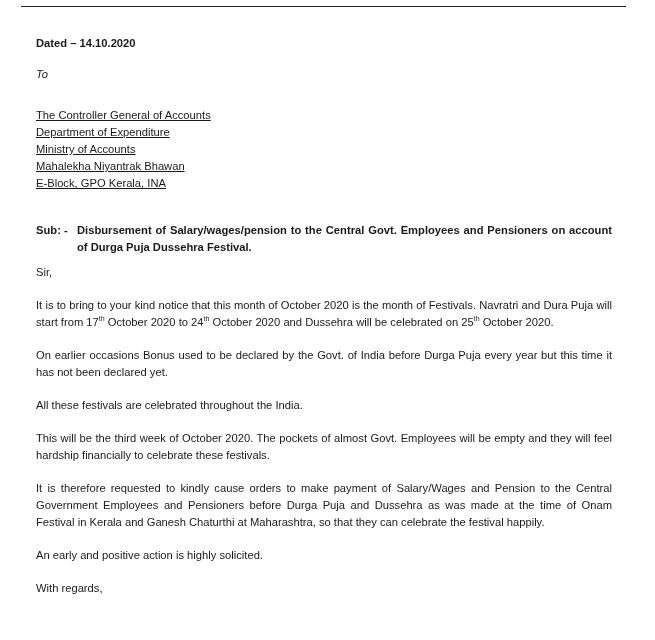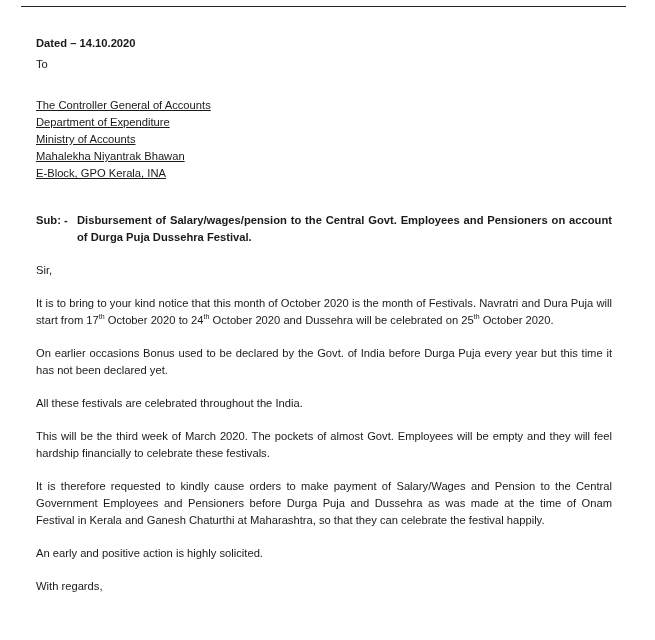--- a/index.html
+++ b/index.html
@@ -31,21 +31,22 @@
       top: 35px;
       width: 576px;
     }
     .ref-row {
       display: flex;
       justify-content: space-between;
       font-weight: bold;
       height: 17px;
     }
     .gap-to {
-      margin-top: 4px;
+      margin-top: 14px;
+      font-style: italic;
     }
     .gap-addr {
       margin-top: 24px;
       text-decoration: underline;
     }
     .address-line {
       display: block;
     }
     .sub-row {
       display: flex;
@@ -59,21 +60,21 @@
     }
     .sub-text {
       flex: 1;
       text-align: justify;
     }
     .para {
       margin-top: 16px;
       text-align: justify;
     }
     .salutation {
-      margin-top: 16px;
+      margin-top: 8px;
     }
     sup {
       font-size: 7px;
       line-height: 0;
       vertical-align: super;
     }
   </style>
 </head>
 <body>
 
@@ -99,18 +100,18 @@
     <span class="sub-label">Sub: -</span>
     <span class="sub-text">Disbursement of Salary/wages/pension to the Central Govt. Employees and Pensioners on account of Durga Puja Dussehra Festival.</span>
   </div>
 
   <div class="salutation">Sir,</div>
 
   <div class="para"><span>It is to bring to your kind notice that this month of October 2020 is the month of Festivals. Navratri and Dura Puja will start from 17</span><sup>th</sup><span> October 2020 to 24</span><sup>th</sup><span> October 2020 and Dussehra will be celebrated on 25</span><sup>th</sup><span> October 2020.</span></div>
 
   <div class="para">On earlier occasions Bonus used to be declared by the Govt. of India before Durga Puja every year but this time it has not been declared yet.</div>
   <div class="para">All these festivals are celebrated throughout the India.</div>
-  <div class="para">This will be the third week of March 2020. The pockets of almost Govt. Employees will be empty and they will feel hardship financially to celebrate these festivals.</div>
+  <div class="para">This will be the third week of October 2020. The pockets of almost Govt. Employees will be empty and they will feel hardship financially to celebrate these festivals.</div>
   <div class="para">It is therefore requested to kindly cause orders to make payment of Salary/Wages and Pension to the Central Government Employees and Pensioners before Durga Puja and Dussehra as was made at the time of Onam Festival in Kerala and Ganesh Chaturthi at Maharashtra, so that they can celebrate the festival happily.</div>
   <div class="para">An early and positive action is highly solicited.</div>
 
   <div class="para">With regards,</div>
 </div>
 
 </body></html>

